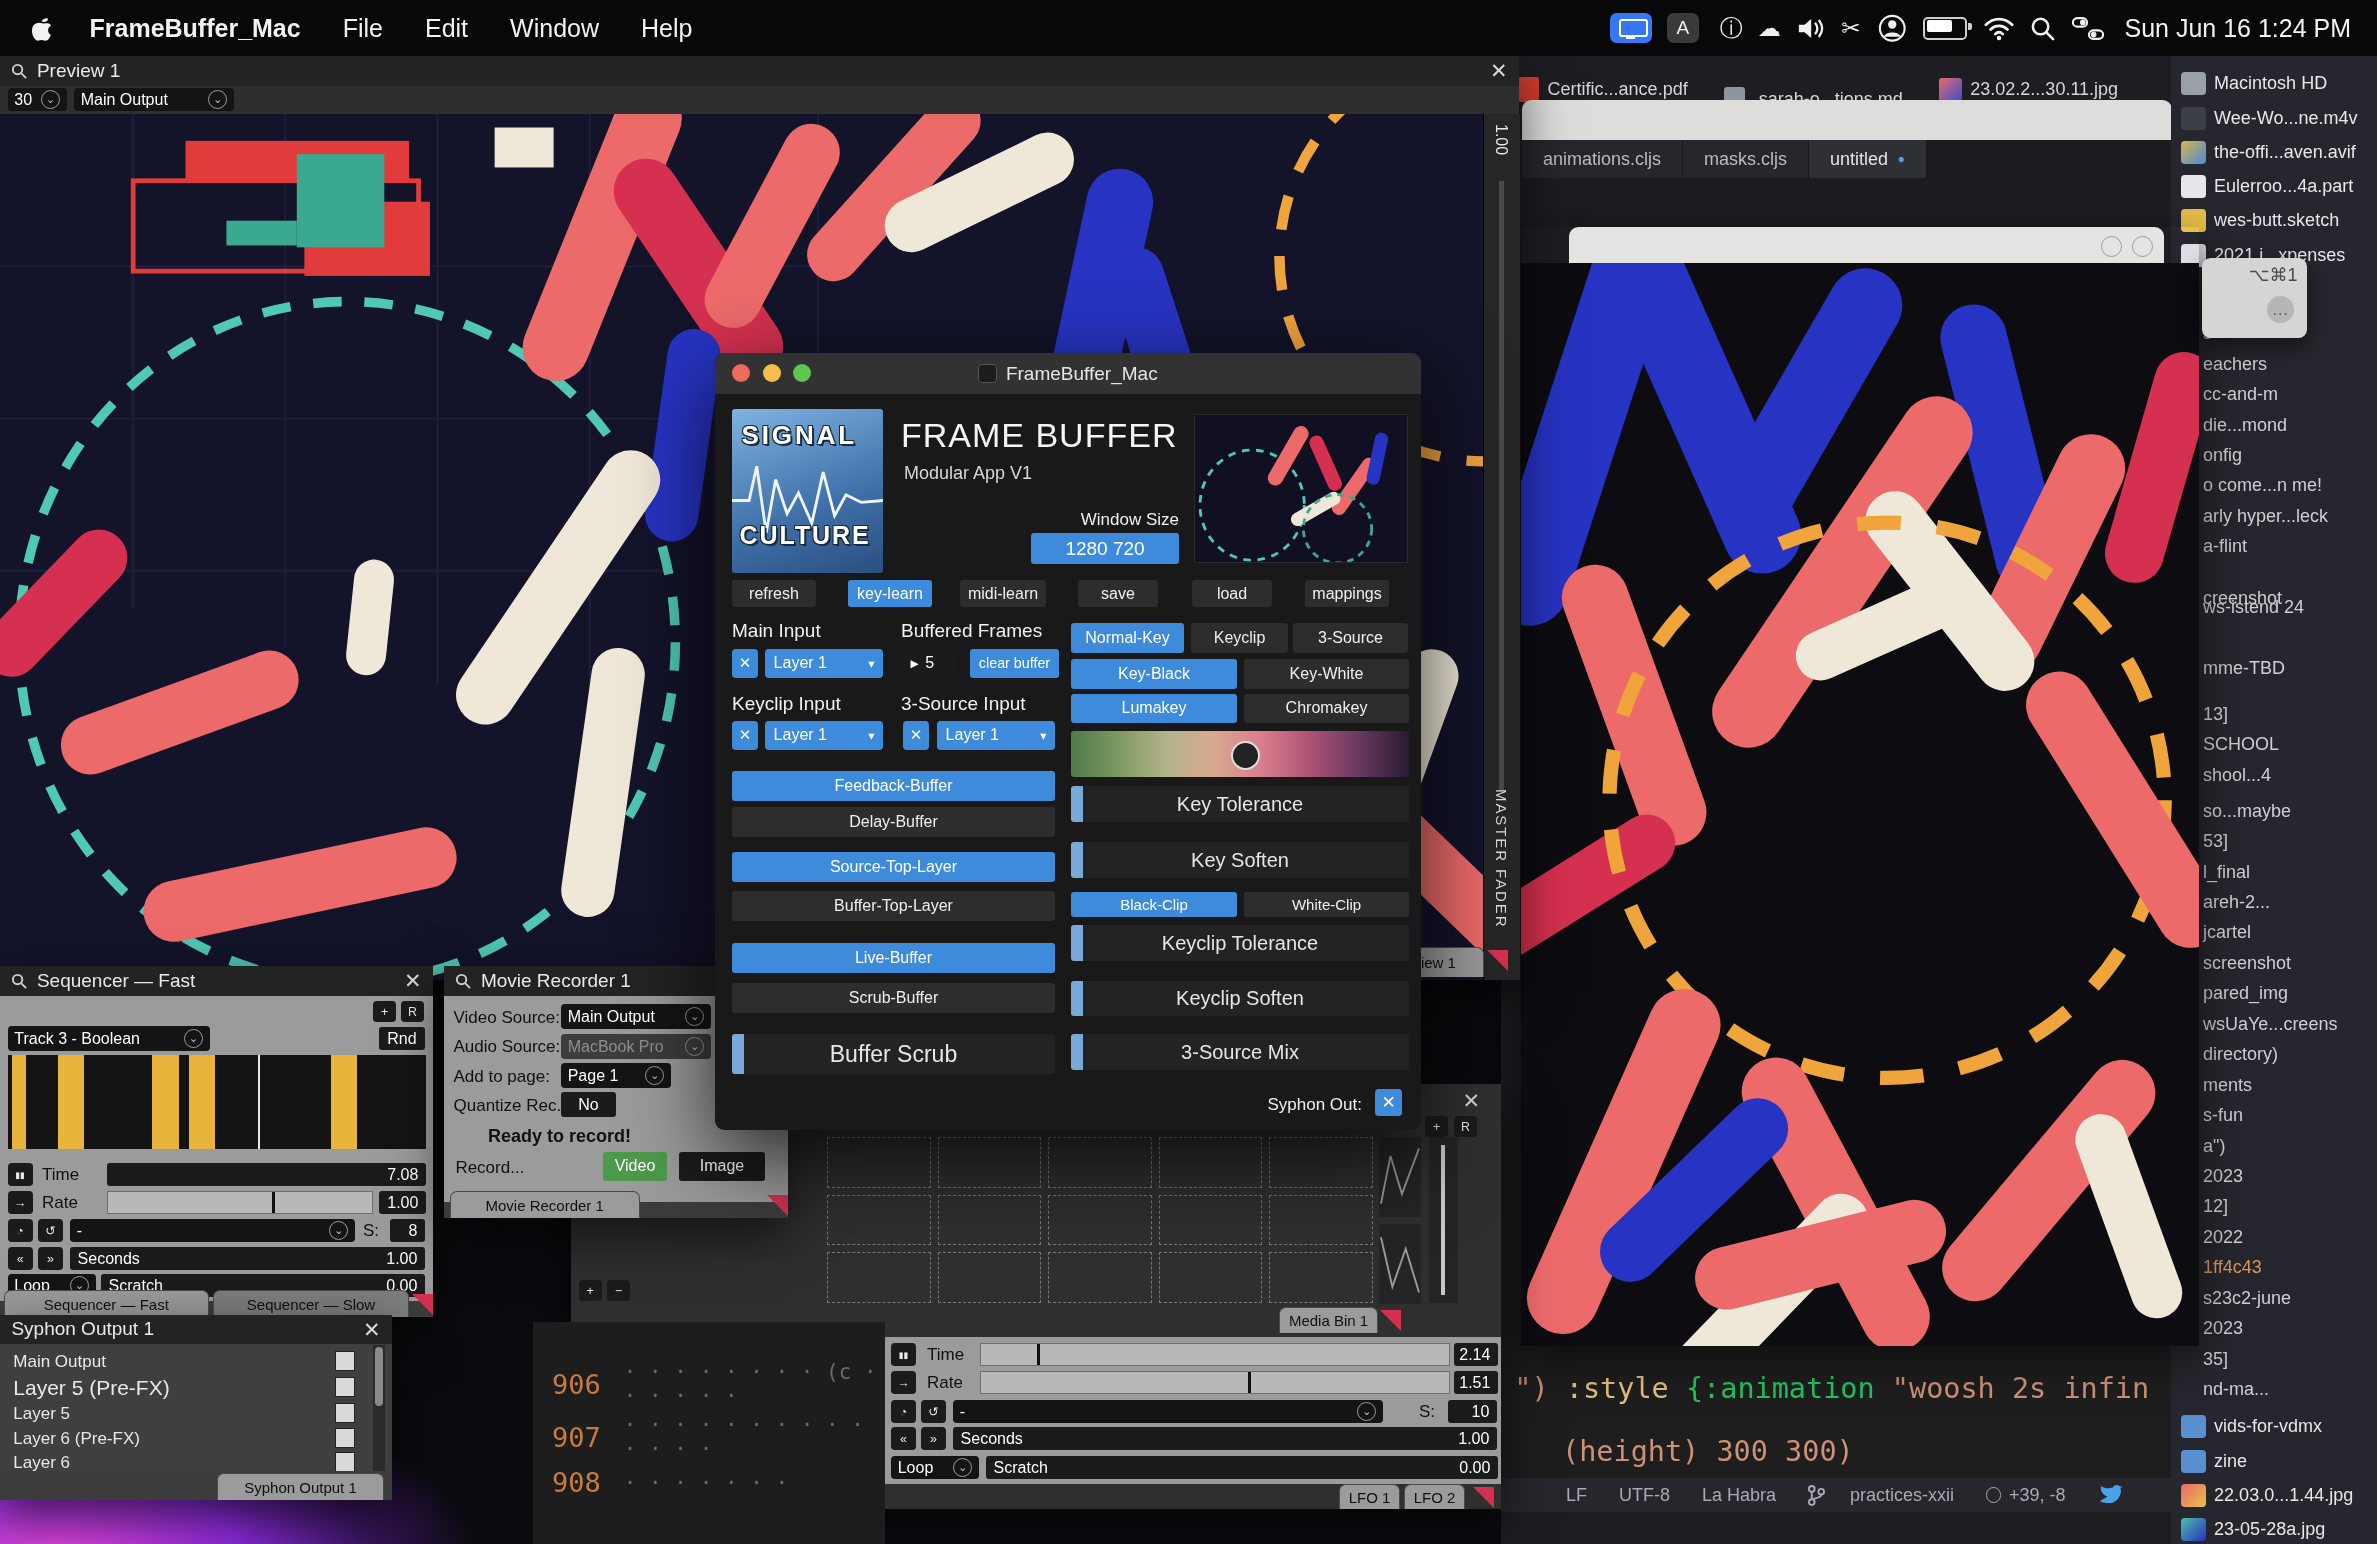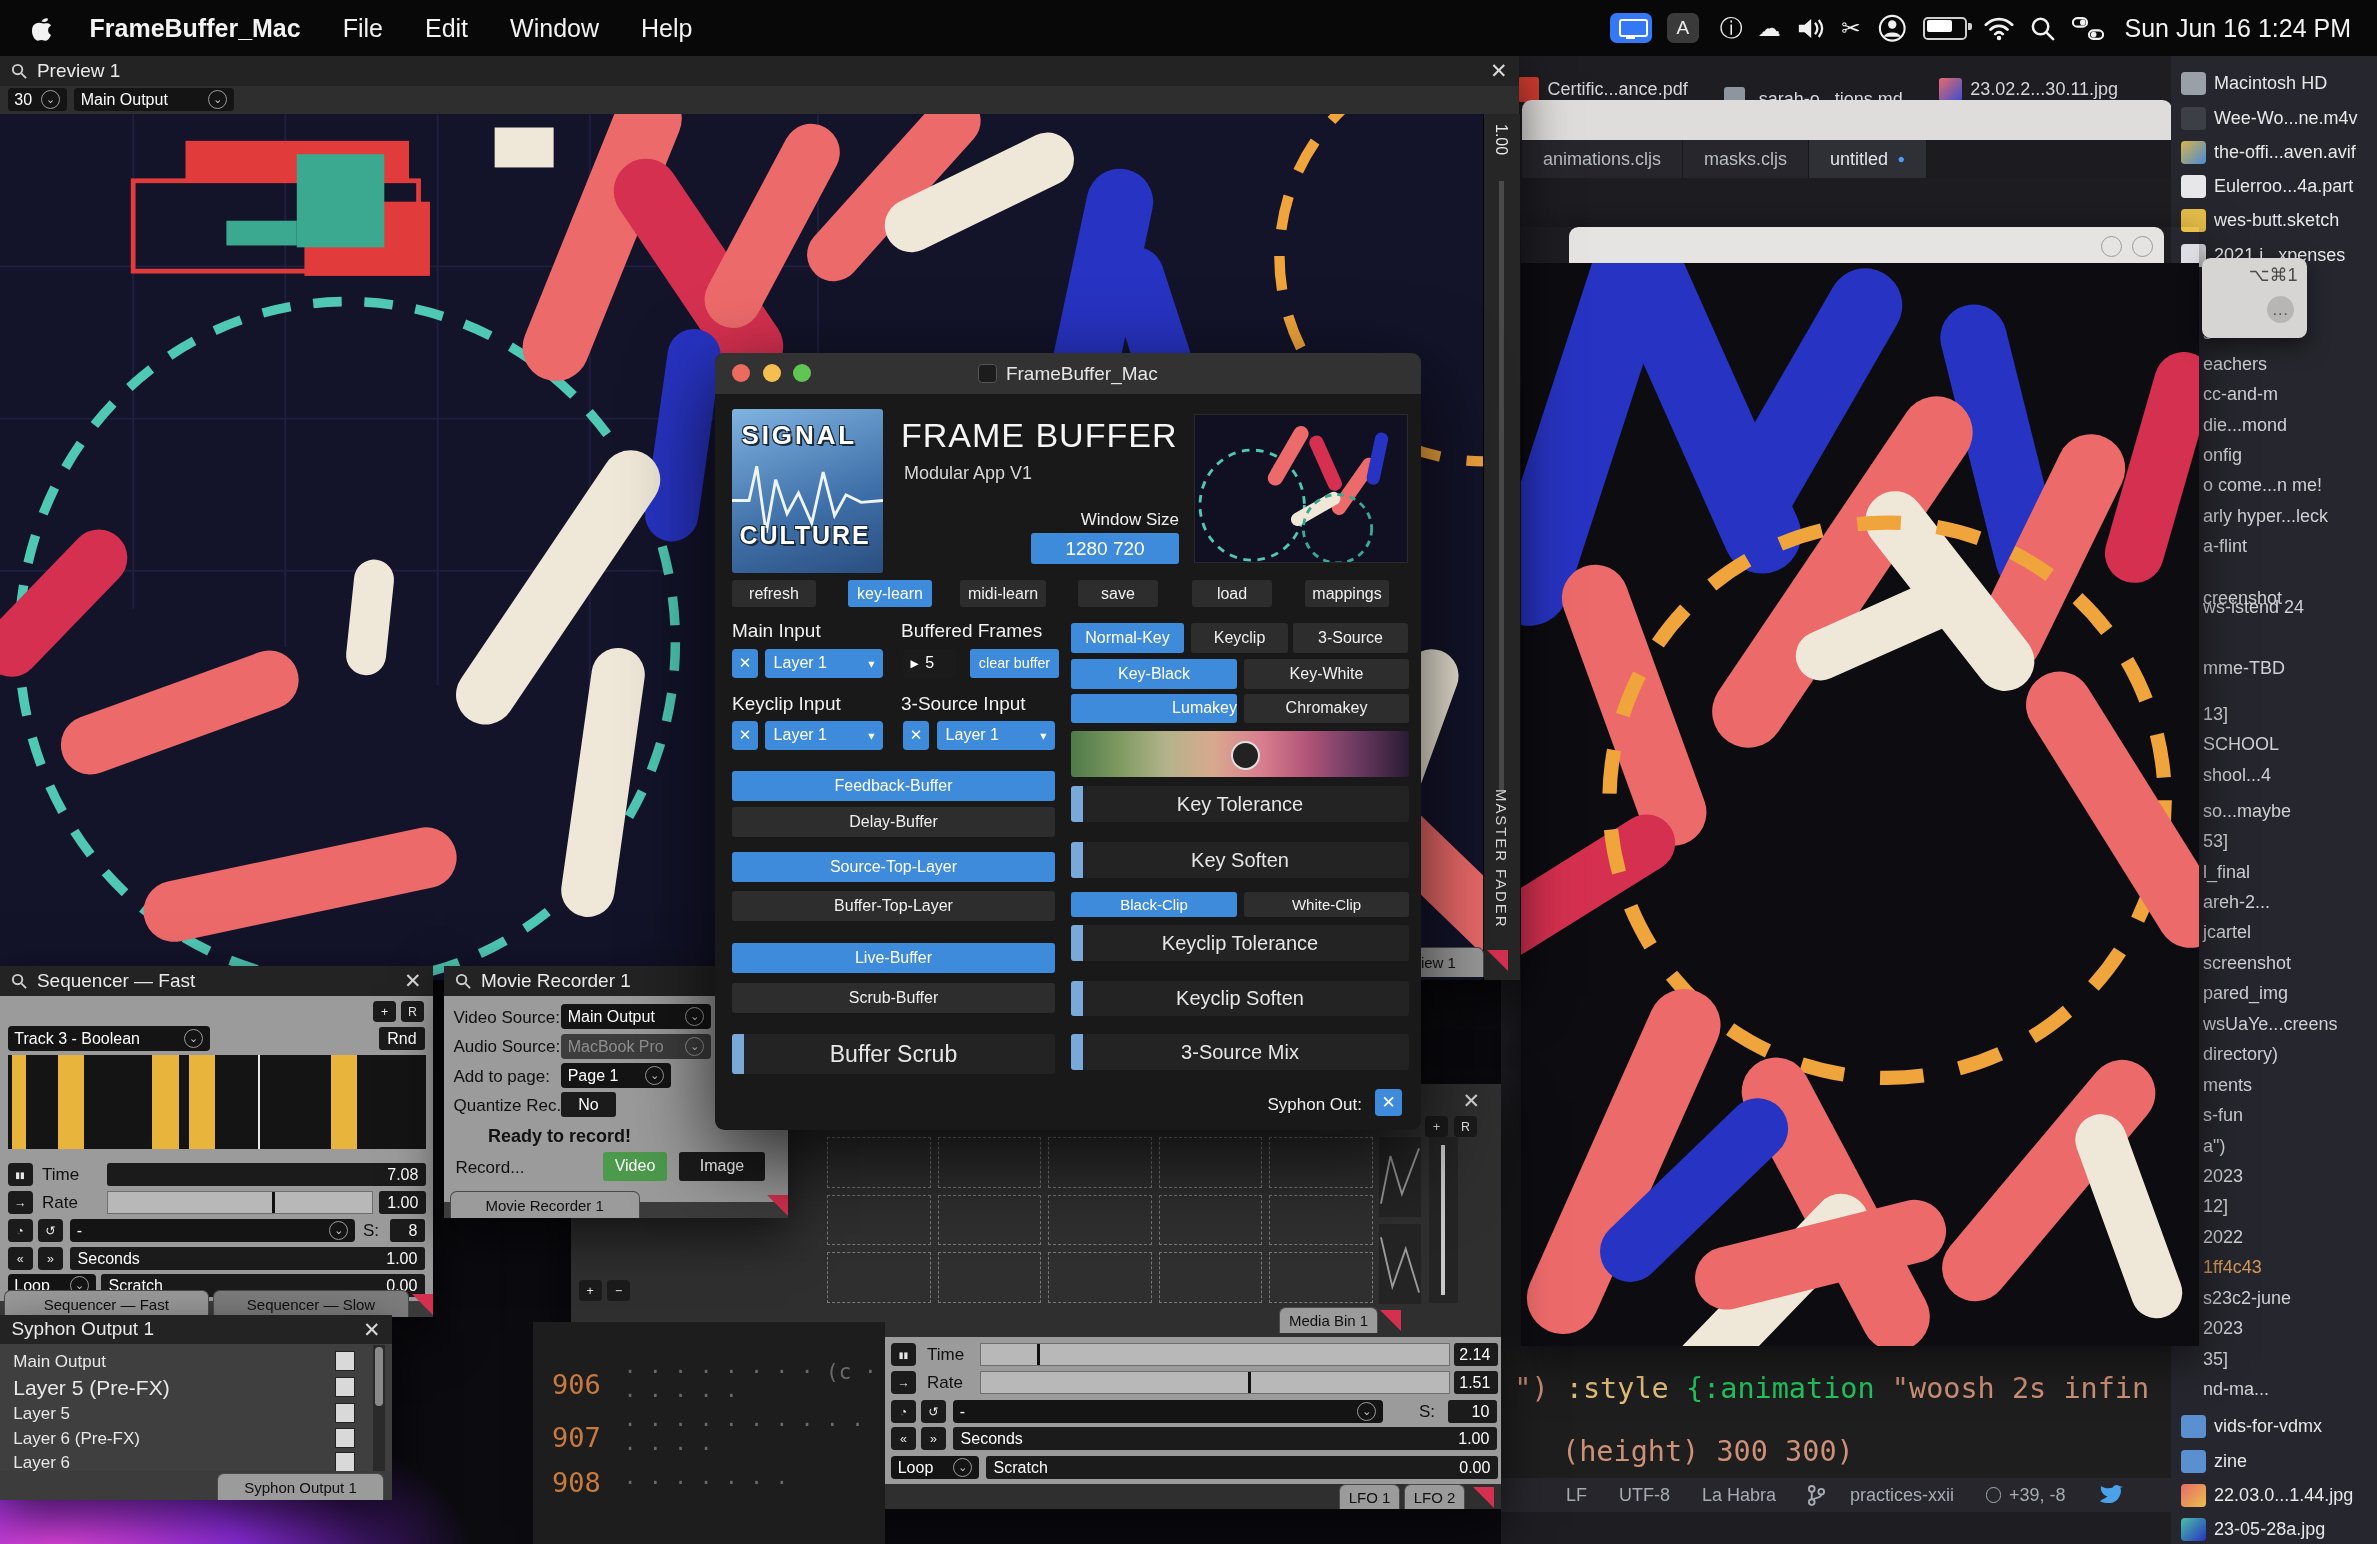--- a/index.html
+++ b/index.html
@@ -731,21 +731,21 @@
       </div>
     <div class="fbtn" style="left:578px;top:270px;width:115px;height:30px;">
         <span>3-Source</span>
       </div>
     <div class="fbtn blue" style="left:356px;top:306px;width:166px;height:30px;">
         <span>Key-Black</span>
       </div>
     <div class="fbtn" style="left:529px;top:306px;width:165px;height:30px;">
         <span>Key-White</span>
       </div>
-    <div class="fbtn blue" style="left:356px;top:341px;width:166px;height:28.5px;justify-content:flex-end;">
+    <div class="fbtn blue" style="left:356px;top:341px;width:166px;height:28.5px;">
         <span>Lumakey</span>
       </div>
     <div class="fbtn" style="left:529px;top:341px;width:165px;height:28.5px;">
         <span>Chromakey</span>
       </div>
     <div style="position:absolute;left:356px;top:378px;width:338px;height:46px;background:linear-gradient(90deg,#4f7a49 0%,#7d9960 14%,#b2b38a 28%,#d8a98f 42%,#d97f8e 56%,#b05577 70%,#6e3b63 84%,#2a1b33 100%);border-radius:2.9px;">
       <span style="position:absolute;left:160px;top:9.5px;width:25px;height:25px;border-radius:50%;background:#222;border:2.9px solid #e0e0e0;"></span>
     </div>
     <div class="fslider" style="left:356px;top:433px;width:338px;height:36px;">
         <span class="fill"></span>

